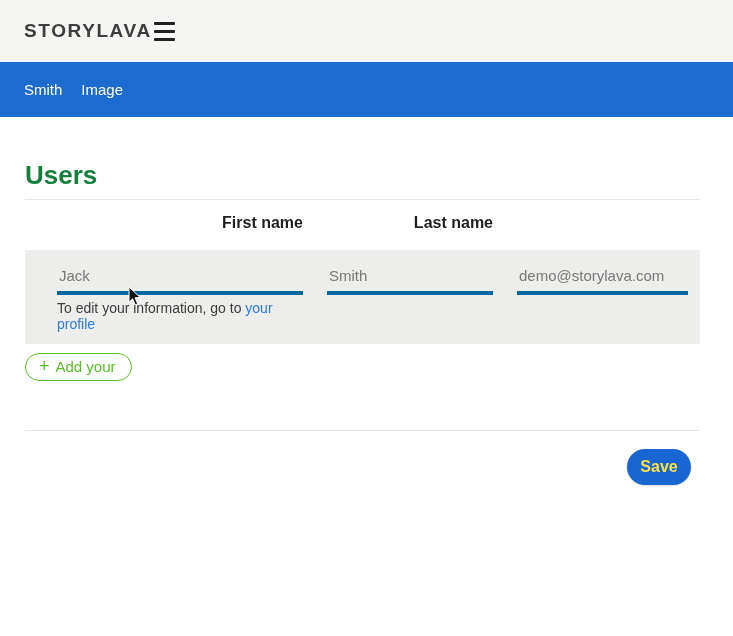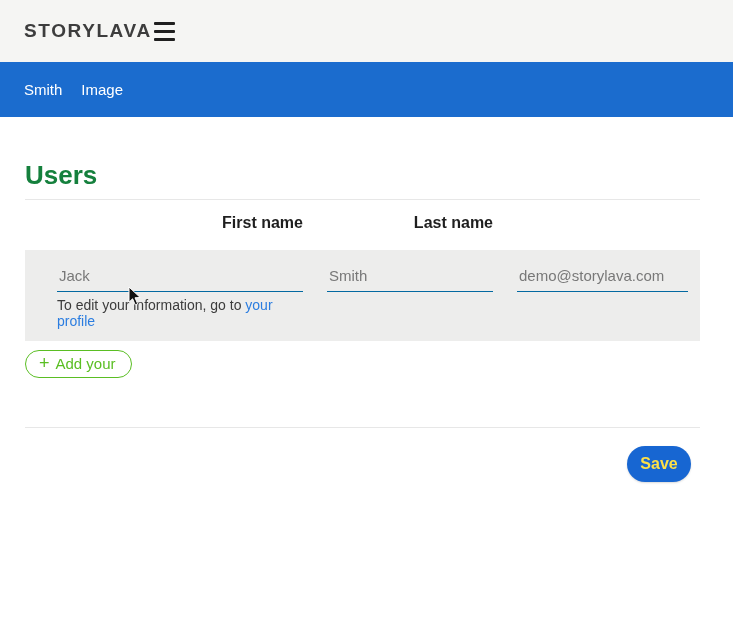--- a/index.html
+++ b/index.html
@@ -23,21 +23,21 @@
   .page-title { margin-top:43px; font-size:26px; font-weight:700; color:#15803d; }
   .divider { border:none; border-top:1px solid #e7e7e7; margin-top:8px; }
 
   .grid { display:grid; grid-template-columns:270px 190px 1fr; padding-left:20px; }
   .cell { padding:12px; }
   .thead { height:50px; }
   .thead .cell { font-size:16px; font-weight:700; color:#1f1f1f; padding-top:14px;text-align:right; }
 
   .trow { background:#ededec; min-height:87px; }
   .text-input { width:100%; background:transparent; border:none; outline:none;
-    border-bottom:1px solid #0369a1; font-family:inherit; font-size:15px; color:#787878;
+    border-bottom:4px solid #0369a1; font-family:inherit; font-size:15px; color:#787878;
     padding:5px 0 7px 2px; }
   .helper { margin-top:5px; font-size:14px; line-height:1.16; color:#3c3c3c; max-width:222px; }
   .helper a { color:#2b7de0; text-decoration:none; }
 
   .add-user-btn { margin-top:9px; display:inline-flex; align-items:center; gap:6px;
     background:#ffffff; border:1px solid #5abe23; border-radius:15px; color:#5abe23;
     font-family:inherit; font-size:15px; padding:3px 15px 5px 13px; cursor:pointer; }
   .add-user-btn .plus { font-size:18px; line-height:1; font-weight:400; }
 
   .divider2 { border:none; border-top:1px solid #e7e7e7; margin-top:49px; }

